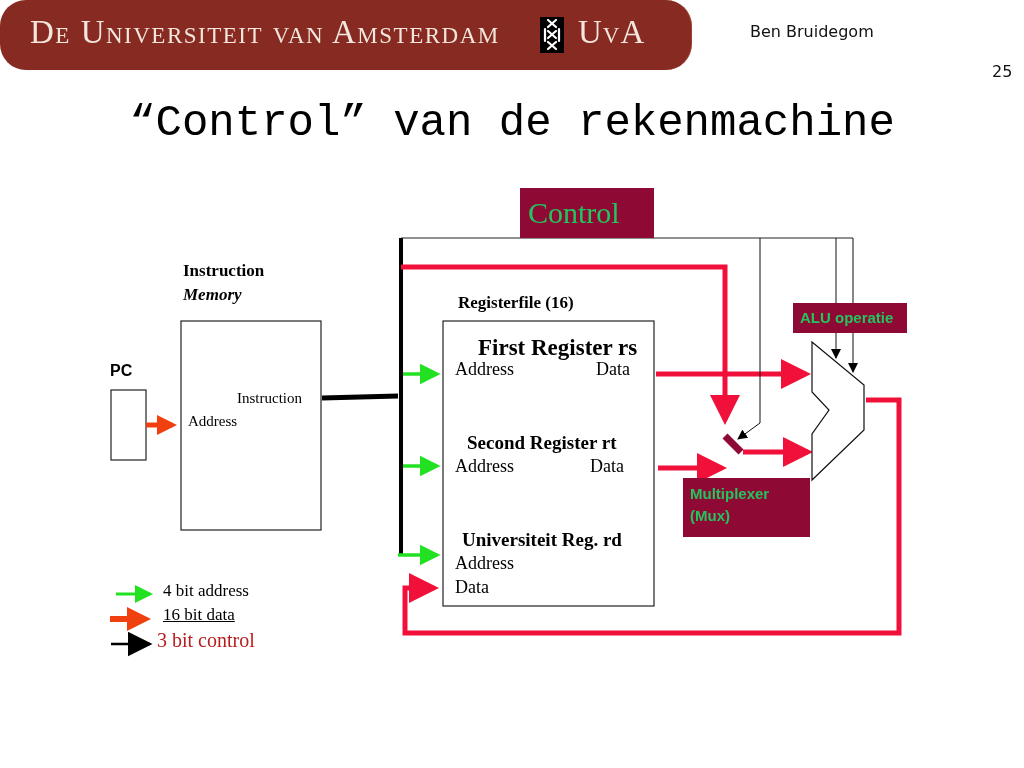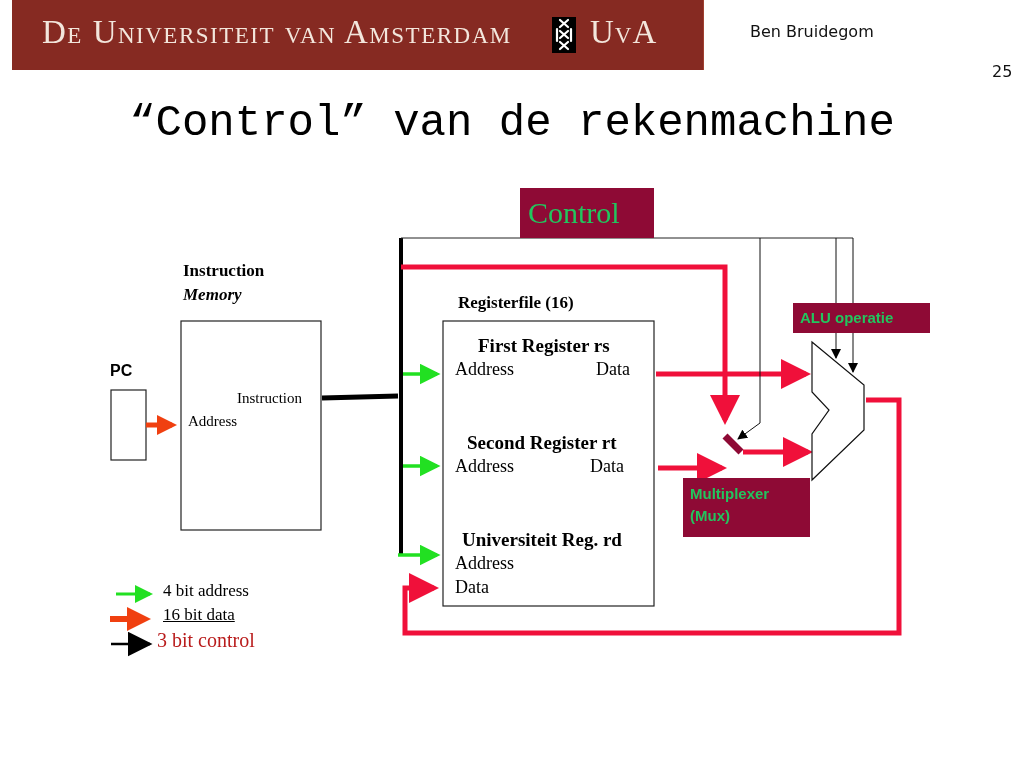--- a/index.html
+++ b/index.html
@@ -1,17 +1,17 @@
 <!DOCTYPE html>
 <html><head>
 <meta charset="utf-8">
 <style>
   html, body { margin: 0; padding: 0; }
   body { width: 1024px; height: 768px; background: #ffffff; position: relative; overflow: hidden; font-family: "Liberation Serif", serif; }
-  .banner { position: absolute; left: 12px; top: 0; width: 692px; height: 70px; background: #862a22; box-sizing: border-box; border-right: 1px solid #a04030; }
+  .banner { position: absolute; left: 0; top: 0; width: 692px; height: 70px; background: #862a22; box-sizing: border-box; border-right: 1px solid #a04030; border-radius: 26px; }
   .banner-text { position: absolute; left: 30px; top: 14px; color: #f3e6dc; font-family: "Liberation Serif", serif; font-size: 33px; letter-spacing: 1.5px; font-variant: small-caps; white-space: nowrap; }
   .banner-logo { position: absolute; left: 540px; top: 17px; width: 24px; height: 36px; background: #000; }
   .banner-uva { position: absolute; left: 578px; top: 14px; color: #f3e6dc; font-size: 33px; font-variant: small-caps; letter-spacing: 1px; }
   .author { position: absolute; left: 750px; top: 22px; font-family: "DejaVu Sans", sans-serif; font-size: 16px; color: #111; }
   .pagenum { position: absolute; left: 992px; top: 22px; font-family: "DejaVu Sans", sans-serif; font-size: 16px; color: #111; margin-top: 40px; }
   .title { position: absolute; left: 0; width: 1024px; top: 98px; text-align: center; font-family: Liberation Mono, monospace; font-size: 44px; color: #000; }
   svg.diagram { position: absolute; left: 0; top: 0; }
   .lbl { position: absolute; white-space: nowrap; color: #000; }
   .serif-b { font-family: "Liberation Serif", serif; font-weight: bold; }
   .serif { font-family: "Liberation Serif", serif; }
@@ -104,33 +104,33 @@
   <span>Control</span>
 </div>
 
 <span class="lbl serif-b" style="left:183px; top:261px; font-size:17px;">Instruction</span>
 <span class="lbl serif-b" style="left:183px; top:285px; font-size:17px;font-style:italic;">Memory</span>
 <span class="lbl serif" style="left:237px; top:390px; font-size:15px;">Instruction</span>
 <span class="lbl serif" style="left:188px; top:413px; font-size:15px;">Address</span>
 <span class="lbl sans-b" style="left:110px; top:362px; font-size:16px;">PC</span>
 
 <span class="lbl serif-b" style="left:458px; top:293px; font-size:17px;">Registerfile (16)</span>
-<span class="lbl serif-b" style="left:478px; top:335px; font-size:19px;">First Register rs</span>
+<span class="lbl serif-b" style="left:478px; top:335px; font-size:23px;">First Register rs</span>
 <span class="lbl serif" style="left:455px; top:359px; font-size:18px;">Address</span>
 <span class="lbl serif" style="left:596px; top:359px; font-size:18px;">Data</span>
 
 <span class="lbl serif-b" style="left:467px; top:432px; font-size:19px;">Second Register rt</span>
 <span class="lbl serif" style="left:455px; top:456px; font-size:18px;">Address</span>
 <span class="lbl serif" style="left:590px; top:456px; font-size:18px;">Data</span>
 
 <span class="lbl serif-b" style="left:462px; top:529px; font-size:19px;">Universiteit Reg. rd</span>
 <span class="lbl serif" style="left:455px; top:553px; font-size:18px;">Address</span>
 <span class="lbl serif" style="left:455px; top:577px; font-size:18px;">Data</span>
 
-<div class="boxlabel sans-b" style="left:793px; top:303px; width:137px; height:30px; font-size:15px; line-height:30px; padding-left:7px; box-sizing:border-box;">
+<div class="boxlabel sans-b" style="left:793px; top:303px; width:114px; height:30px; font-size:15px; line-height:30px; padding-left:7px; box-sizing:border-box;">
   <span>ALU operatie</span>
 </div>
 
 <div class="boxlabel sans-b" style="left:683px; top:478px; width:127px; height:59px; font-size:15px; line-height:22px; padding:5px 0 13px 7px; box-sizing:border-box;">
   <div>Multiplexer</div>
   <div>(Mux)</div>
 </div>
 
 <span class="lbl serif" style="left:163px; top:581px; font-size:17px;">4 bit address</span>
 <span class="lbl serif" style="left:163px; top:605px; font-size:17px;text-decoration:underline;">16 bit data</span>

